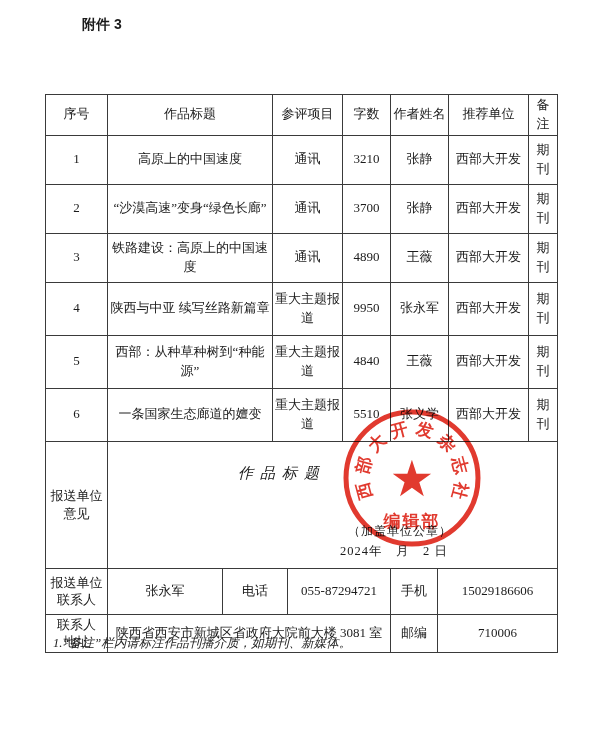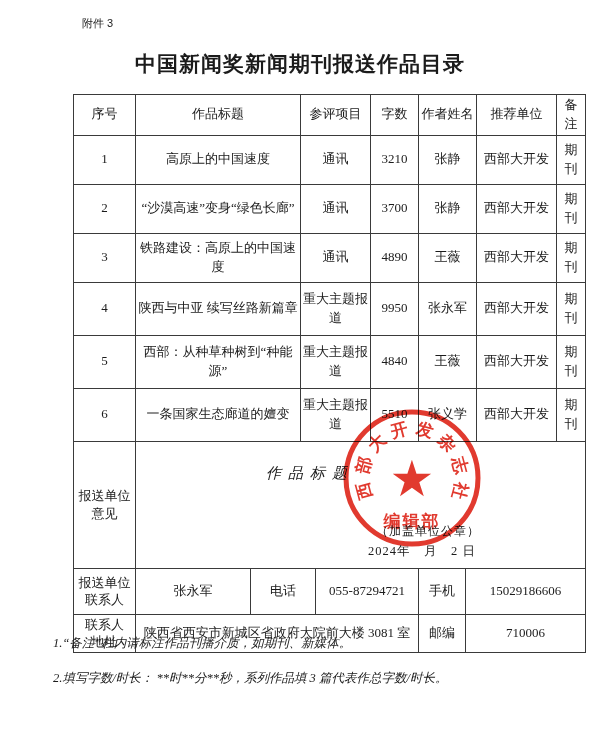--- a/index.html
+++ b/index.html
@@ -1,32 +1,32 @@
 <!DOCTYPE html>
 <html><head>
 <meta charset="utf-8">
 <style>
   html,body{margin:0;padding:0;background:#fff;}
   .page{
     position:relative;width:600px;height:731px;background:#ffffff;overflow:hidden;
     font-family:"Liberation Serif","DejaVu Serif",serif;color:#1b1b1b;
   }
   .attachment{
-    position:absolute;left:82px;top:16px;font-size:11px;font-weight:normal;
+    position:absolute;left:82px;top:16px;font-size:14px;font-weight:bold;
     font-family:"Liberation Sans","DejaVu Sans",sans-serif;
   }
   .doc-title{
     position:absolute;left:0;top:50px;width:600px;margin:0;text-align:center;
     font-size:21px;font-weight:bold;letter-spacing:1px;
     font-family:"Liberation Sans","DejaVu Sans",sans-serif;
   }
   table.works{
     position:absolute;left:45px;top:94px;width:513px;
     border-collapse:collapse;table-layout:fixed;
-    font-size:13px;text-align:center;margin-left:28px;
+    font-size:13px;text-align:center;
   }
   table.works td{
     border:1px solid #3a3a3a;padding:1px 2px;vertical-align:middle;
     word-break:break-all;line-height:1.45;
   }
   tr.hdr td{height:28px;}
   tr.r45 td{height:46px;}
   tr.r50 td{height:50px;}
   tr.contact td{height:43px;}
   tr.addr td{height:35px;}
@@ -49,21 +49,20 @@
     font-size:12.5px;line-height:27px;font-style:italic;
   }
   .footnotes p{margin:8px;}
 </style>
 </head>
 <body>
 
 <div class="page">
 
   <div class="attachment">附件 3</div>
-  <h1 class="doc-title">中国新闻奖新闻期刊报送作品目录</h1>
 
   <table class="works">
     <colgroup>
       <col style="width:62px">
         <col style="width:115px">
         <col style="width:50px">
         <col style="width:15px">
         <col style="width:55px">
       <col style="width:48px">
         <col style="width:47px">
@@ -187,16 +186,15 @@
         <text x="75" y="31" text-anchor="middle" font-size="17" font-weight="bold" fill="#df2b1f" transform="rotate(15 75 75)">发</text>
         <text x="75" y="31" text-anchor="middle" font-size="17" font-weight="bold" fill="#df2b1f" transform="rotate(45 75 75)">杂</text>
         <text x="75" y="31" text-anchor="middle" font-size="17" font-weight="bold" fill="#df2b1f" transform="rotate(75 75 75)">志</text>
         <text x="75" y="31" text-anchor="middle" font-size="17" font-weight="bold" fill="#df2b1f" transform="rotate(105 75 75)">社</text>
       </g>
     <text id="stamp-bottom" x="75" y="124" text-anchor="middle" font-size="17" font-weight="bold" letter-spacing="2" fill="#df2b1f">编辑部</text>
   </svg>
 
   <div class="footnotes">
     <p>1.“备注”栏内请标注作品刊播介质，如期刊、新媒体。</p>
-    <p>2.填写字数/时长： **时**分**秒，系列作品填 3 篇代表作总字数/时长。</p>
   </div>
 
 </div>
 
 </body></html>

